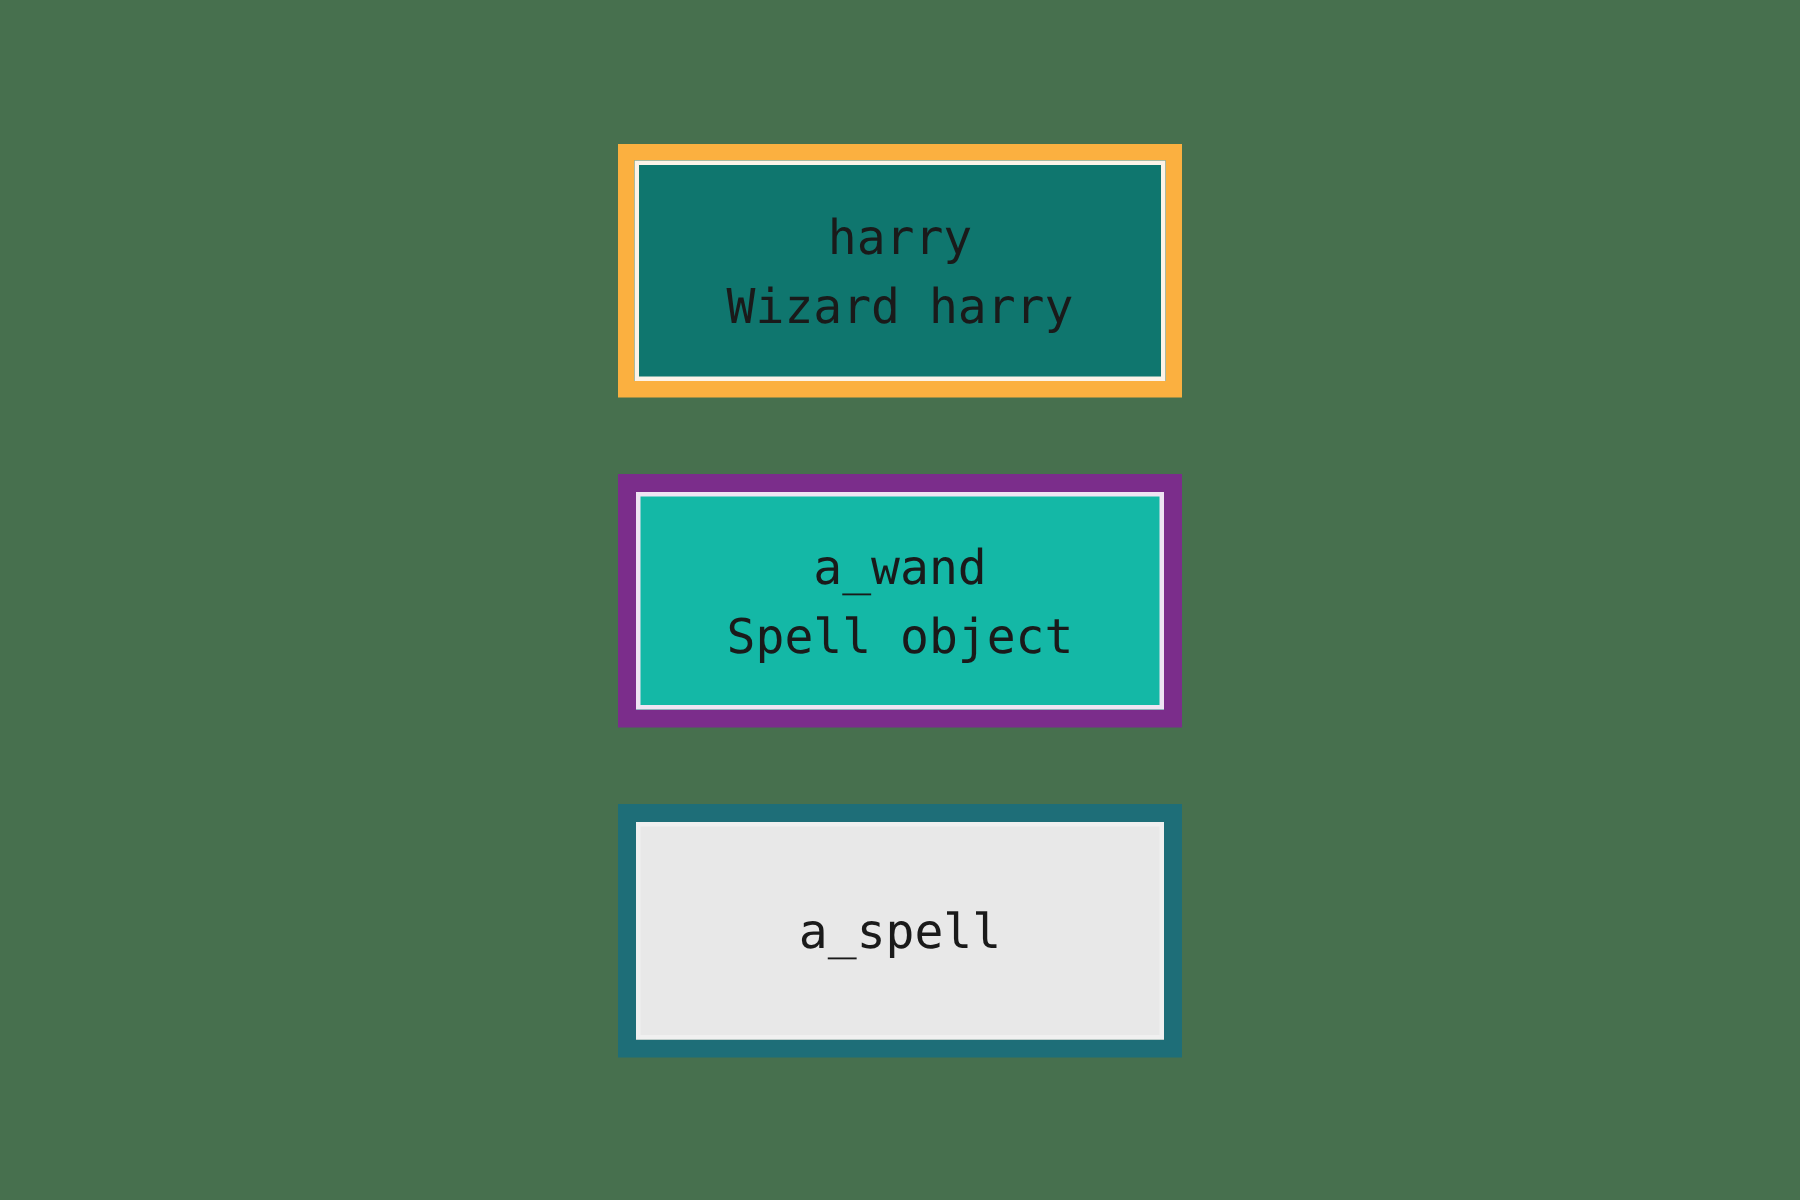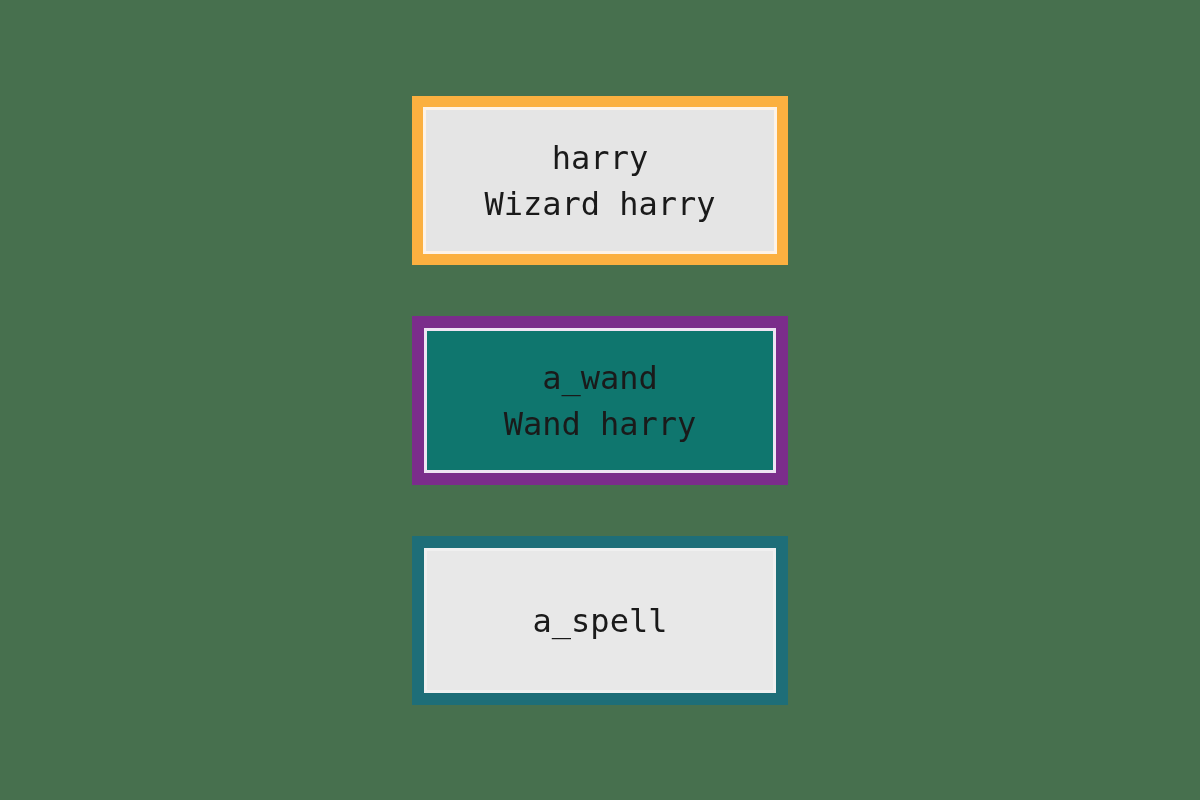--- a/index.html
+++ b/index.html
@@ -51,31 +51,31 @@
     text-align: center;
   }
   
   #box-harry {
     top: 96px;
     border: 11px solid #fbb040;
     background: #fbb040;
   }
   #box-harry .inner {
     border: 3px solid #fdf3e8;
-    background: #e5e5e5;
+    background: #0f766e;
   }
   
   #box-a_wand {
     top: 316px;
     border: 12px solid #7b2d8b;
     background: #7b2d8b;
   }
   #box-a_wand .inner {
     border: 3px solid #efe4f3;
-    background: #0f766e;
+    background: #14b8a6;
   }
   
   #box-a_spell {
     top: 536px;
     border: 12px solid #1e6e78;
     background: #5eead4;
   }
   #box-a_spell .inner {
     border: 3px solid #f0f0f0;
     background: #e8e8e8;
@@ -89,21 +89,21 @@
   <div class="obj-box" id="box-harry">
     <div class="inner">
       <div class="obj-line">harry</div>
       <div class="obj-line">Wizard harry</div>
     </div>
   </div>
 
   <div class="obj-box" id="box-a_wand">
     <div class="inner">
       <div class="obj-line">a_wand</div>
-      <div class="obj-line">Wand harry</div>
+      <div class="obj-line">Spell object</div>
     </div>
   </div>
 
   <div class="obj-box" id="box-a_spell">
     <div class="inner">
       <div class="obj-line">a_spell</div>
     </div>
   </div>
 
 </div>

